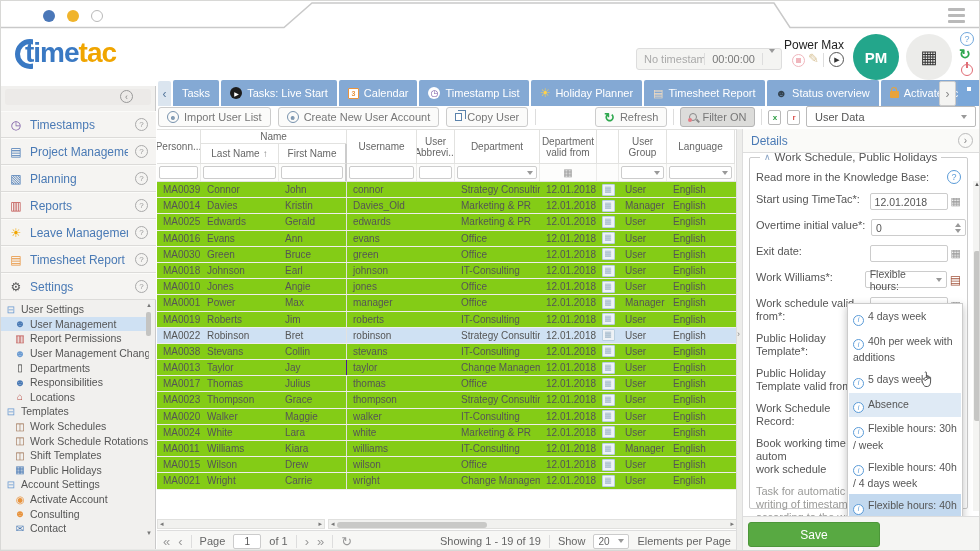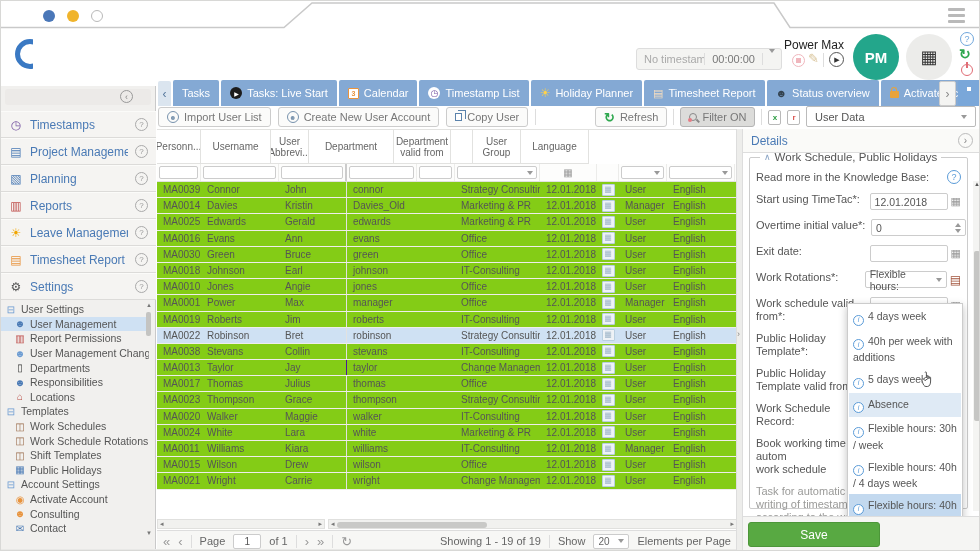--- a/index.html
+++ b/index.html
@@ -206,20 +206,21 @@
   <span class="tl tl-2"></span>
   <span class="tl tl-3"></span>
   <div class="hamb">
       <i></i>
       <i></i>
       <i></i>
     </div>
 
   <div class="logo">
     <span class="logo-ring"></span>
+    <span class="logo-text"><span class="logo-time">time</span><span class="logo-tac">tac</span></span>
   </div>
 
   <div class="timer">
     <span class="ph">No timestamp run...</span>
     <span class="tv">00:00:00</span>
     <span class="chv"><span class="chev"></span></span>
   </div>
   <span class="ic-rec">
       <i></i>
     </span>
@@ -440,20 +441,30 @@
     <div class="tree-sb">
       <span class="ar" style="top:0">▲</span>
       <span class="th"></span>
       <span class="ar" style="bottom:0">▼</span>
     </div>
   </div>
 
   <div class="grid">
     <div class="hdr">
       <span class="hcell c1">Personn...</span>
+      <span class="ngrp">
+        <span class="gtop" style="width:146px">Name</span>
+        <span class="gbot">
+          <span class="hcell c2">
+              <span>Last Name</span>
+              <span class="sortarr">↑</span>
+            </span>
+          <span class="hcell c3 frz">First Name</span>
+        </span>
+      </span>
       <span class="hcell c4">Username</span>
       <span class="hcell c5">User Abbrevi...</span>
       <span class="hcell c6">Department</span>
       <span class="hcell c7">Department valid from</span>
       <span class="hcell c8"></span>
       <span class="hcell c9">User Group</span>
       <span class="hcell c10">Language</span>
     </div>
     <div class="frow">
       <span class="fcell c1">
@@ -851,21 +862,21 @@
             </span>
         </div>
         <div class="frow2">
           <span class="flab">Exit date:</span>
           <span class="fctl">
               <input class="din" style="width: 78px;">
               <span class="calg">▦</span>
             </span>
         </div>
         <div class="frow2">
-          <span class="flab">Work Rotations*:</span>
+          <span class="flab">Work Williams*:</span>
           <span class="fctl">
               <span class="dsel" style="width:82px">
                 <span>Flexible hours:</span>
                 <span class="chev"></span>
               </span>
               <span class="briefg">▤</span>
             </span>
         </div>
         <div class="frow2">
           <span class="flab">Work schedule valid from*:</span>

